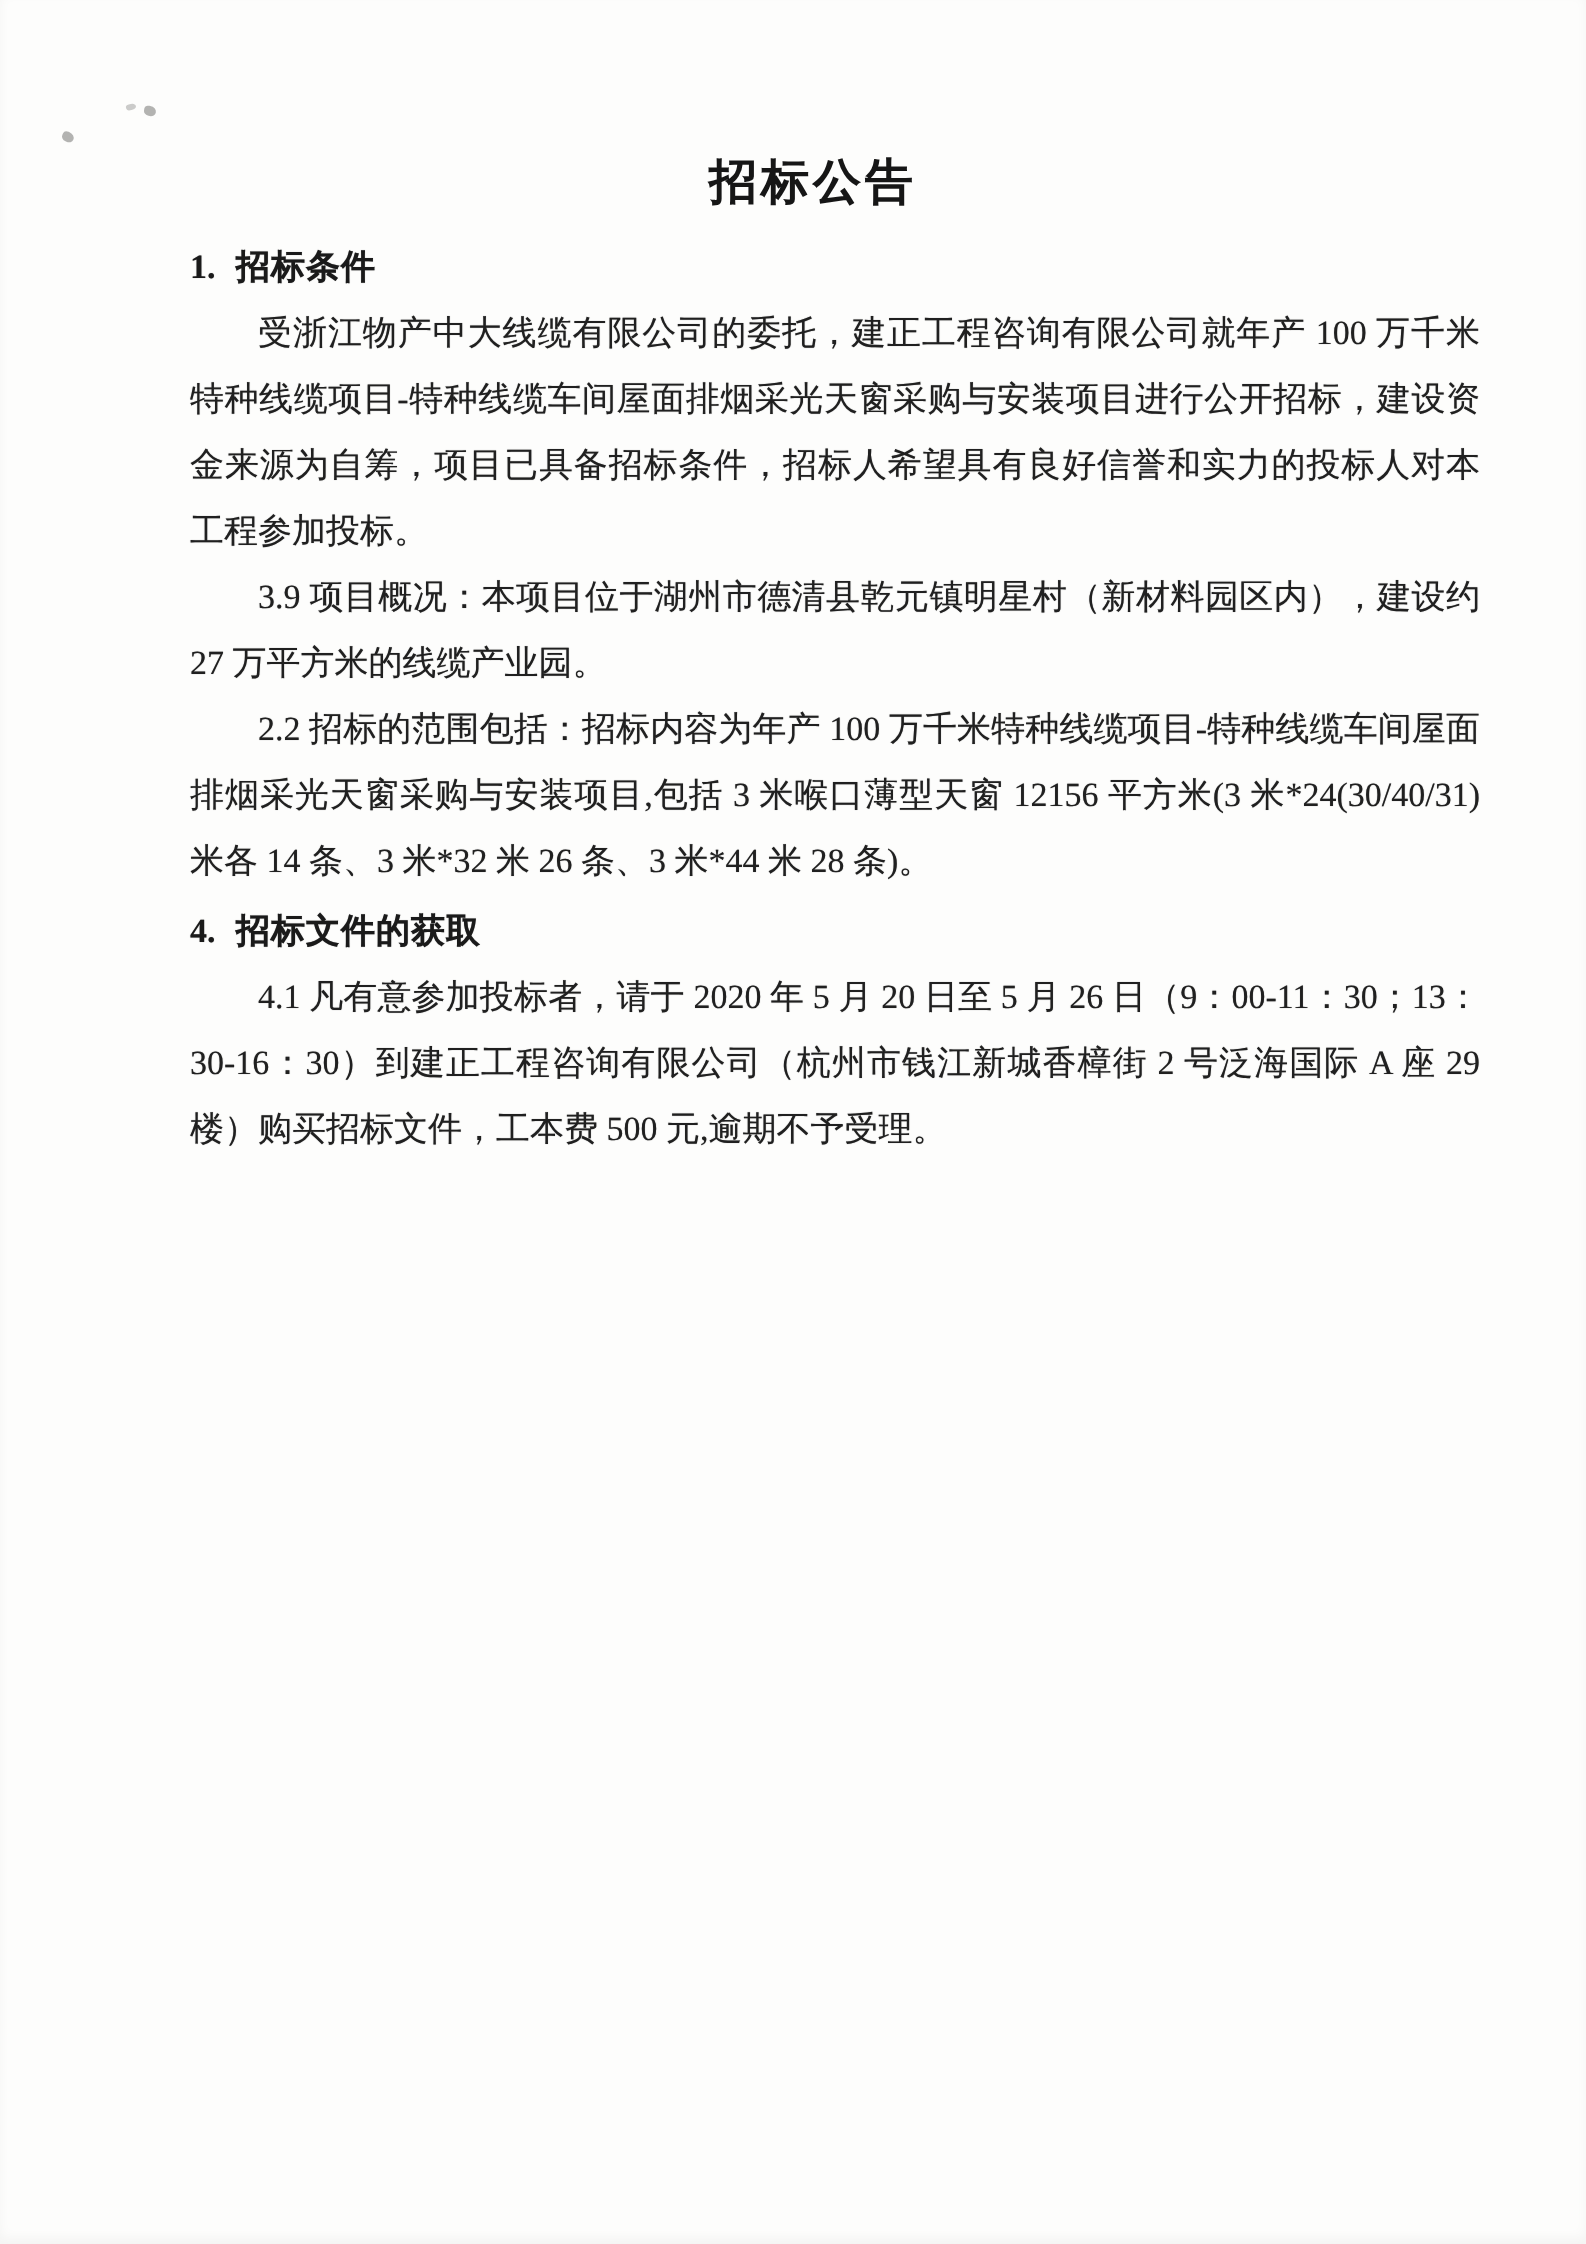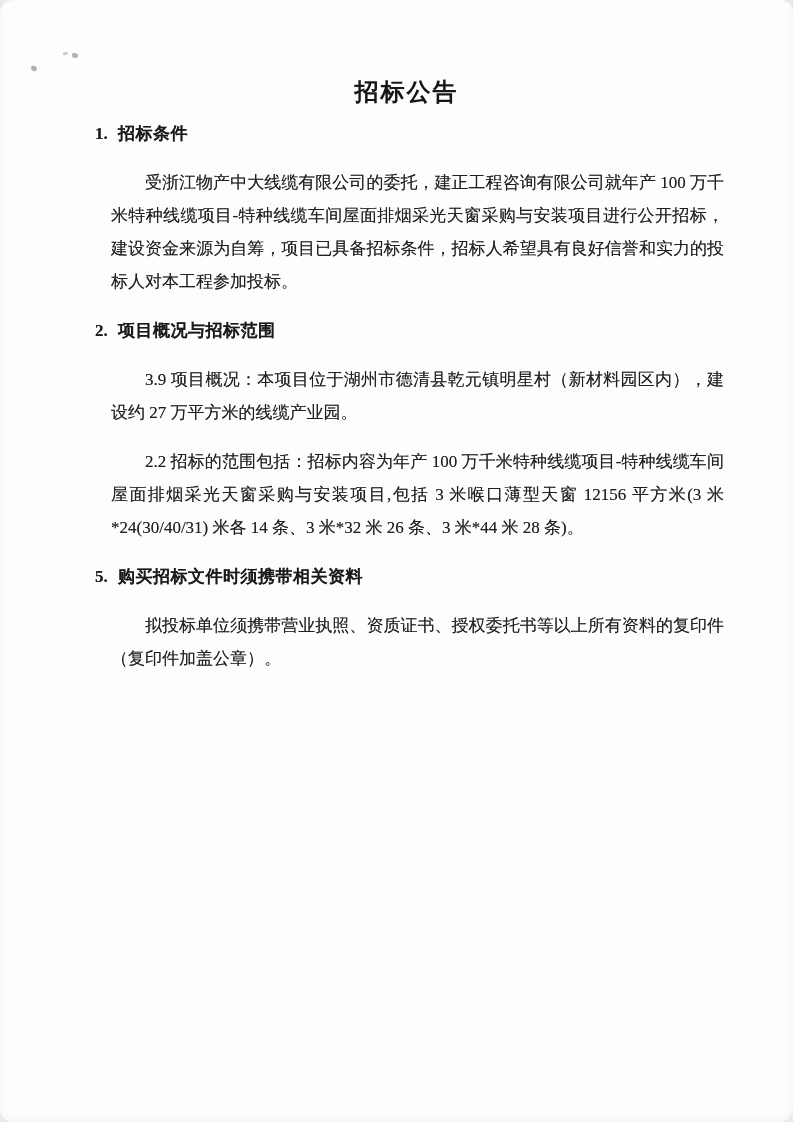--- a/index.html
+++ b/index.html
@@ -10,21 +10,20 @@
   .page {
     position: relative;
     width: 793px;
     height: 1122px;
     margin: 0;
     background: #fdfdfc;
     overflow: hidden;
     color: #1d1d1d;
     font-family: "Liberation Serif", serif;
     box-shadow: inset 0 -3px 6px rgba(0,0,0,0.04);
-    border-radius: 13px;
   }
   .content {
     position: absolute;
     top: 77px;
     left: 95px;
     width: 645px;
   }
   .doc-title {
     font-family: "Liberation Sans", sans-serif;
     font-weight: 700;
@@ -49,21 +48,21 @@
     margin-right: 0.6em;
   }
   .sec-heading .txt {
     font-family: "Liberation Sans", sans-serif;
     letter-spacing: 0.5px;
     margin-top: 48px;
   }
   .para {
     font-size: 17px;
     line-height: 33px;
-    margin: 16px;
+    margin: 0;
     text-indent: 2em;
     text-align: justify;
     color: #202020;
     text-shadow: 0 0 0.5px rgba(0,0,0,0.45);
   }
   .section-3 .sec-heading,
   .section-4 .sec-heading,
   .section-5 .sec-heading {
     margin-top: 2px;
   }
@@ -91,32 +90,27 @@
     <div class="doc-title">招标公告</div>
 
     <div class="section section-1">
       <div class="sec-heading">
         <span class="num">1.</span><span class="txt">招标条件</span>
       </div>
       <p class="para">受浙江物产中大线缆有限公司的委托，建正工程咨询有限公司就年产 100 万千米特种线缆项目-特种线缆车间屋面排烟采光天窗采购与安装项目进行公开招标，建设资金来源为自筹，项目已具备招标条件，招标人希望具有良好信誉和实力的投标人对本工程参加投标。</p>
     </div>
 
     <div class="section section-2">
-      <div class="sec-heading">
-        <span class="num">2.</span><span class="txt">项目概况与招标范围</span>
-      </div>
       <p class="para">3.9 项目概况：本项目位于湖州市德清县乾元镇明星村（新材料园区内），建设约 27 万平方米的线缆产业园。</p>
       <p class="para">2.2 招标的范围包括：招标内容为年产 100 万千米特种线缆项目-特种线缆车间屋面排烟采光天窗采购与安装项目,包括 3 米喉口薄型天窗 12156 平方米(3 米*24(30/40/31) 米各 14 条、3 米*32 米 26 条、3 米*44 米 28 条)。</p>
     </div>
 
 
     <div class="section section-4">
+      <div class="sec-heading">
+        <span class="num">4.</span><span class="txt">招标文件的获取</span>
+      </div>
+      <p class="para">4.1 凡有意参加投标者，请于 2020 年 5 月 20 日至 5 月 26 日（9：00-11：30；13：30-16：30）到建正工程咨询有限公司（杭州市钱江新城香樟街 2 号泛海国际 A 座 29 楼）购买招标文件，工本费 500 元,逾期不予受理。</p>
     </div>
 
-    <div class="section section-5">
-      <div class="sec-heading">
-        <span class="num">5.</span><span class="txt">购买招标文件时须携带相关资料</span>
-      </div>
-      <p class="para">拟投标单位须携带营业执照、资质证书、授权委托书等以上所有资料的复印件（复印件加盖公章）。</p>
-    </div>
 
   </div>
 </div>
 
 </body></html>

